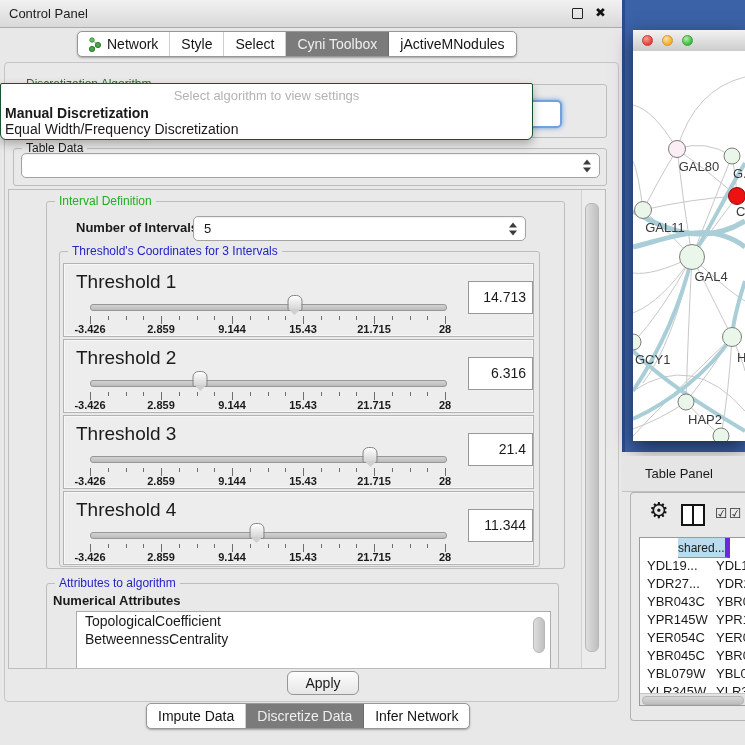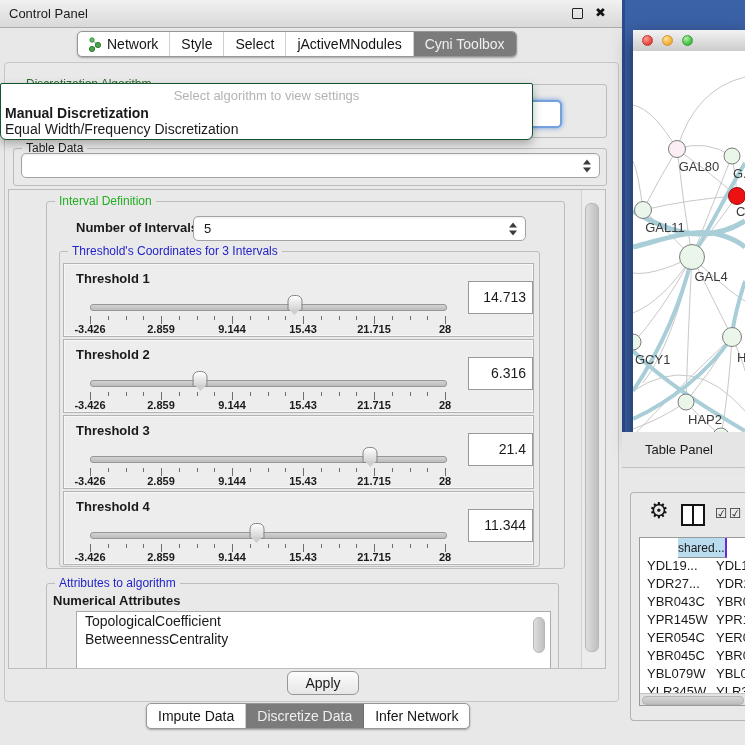--- a/index.html
+++ b/index.html
@@ -54,21 +54,21 @@
   #scrollpane{left:8px;top:189px;width:596px;height:478px;background:#e9e9e9;
     border:1px solid #bdbdbd;overflow:hidden;}
   .vtrack{position:absolute;background:#ececec;border-left:1px solid #d2d2d2;}
   .vthumb{position:absolute;background:linear-gradient(90deg,#dedede,#bfbfbf);
     border:1px solid #b7b7b7;border-radius:6px;}
 
   .boldlab{font-weight:bold;font-size:13px;}
 
   .tpanel{position:absolute;left:54px;width:469px;height:72px;background:#ededed;
     border:1px solid #b3b3b3;box-shadow:inset 0 0 0 1px #f7f7f7;}
-  .tp-title{position:absolute;left:12px;top:7px;font-weight:bold;font-size:13px;}
+  .tp-title{position:absolute;left:12px;top:7px;font-weight:normal;font-size:19px;}
   .track{position:absolute;left:26px;top:40px;width:355px;height:5px;border-radius:3px;
     background:linear-gradient(#d2d2d2,#bcbcbc);border:1px solid #979797;}
   .thumbwrap{position:absolute;left:26px;top:31px;width:355px;height:0;}
   .thumb{position:absolute;top:0;width:13px;height:14px;transform:translateX(-50%);
     background:linear-gradient(#fefefe,#d3d3d3);border:1px solid #868686;border-radius:6px 6px 2px 2px;}
   .thumb::after{content:"";position:absolute;left:50%;bottom:-5px;transform:translateX(-50%);
     border-left:6px solid transparent;border-right:6px solid transparent;border-top:6px solid #cfcfcf;}
   .ticks{position:absolute;left:26px;top:52px;width:355px;height:8px;}
   .ticks span{position:absolute;top:0;width:1px;background:#6e6e6e;}
   .ticklabels{position:absolute;left:26px;top:59px;width:355px;height:12px;}
@@ -89,35 +89,35 @@
   #macwin{left:633px;top:10px;width:112px;height:411px;background:#fff;
     box-shadow:0 7px 18px rgba(0,0,0,.55);margin-top:20px;}
   #macwin .wtb{position:absolute;left:0;top:0;right:0;height:21px;
     background:linear-gradient(#f3f3f3,#cccccc);border-bottom:1px solid #9d9d9d;}
   .tl{position:absolute;top:5px;width:11px;height:11px;border-radius:50%;}
   .tl.r{left:9px;background:radial-gradient(circle at 35% 30%,#ff9d95,#e0423a 70%);border:1px solid #c23b33;box-sizing:border-box;}
   .tl.y{left:29px;background:radial-gradient(circle at 35% 30%,#ffe39a,#f2ab2f 70%);border:1px solid #d2962d;box-sizing:border-box;}
   .tl.g{left:49px;background:radial-gradient(circle at 35% 30%,#b7f0a8,#38bb3e 70%);border:1px solid #3da33a;box-sizing:border-box;}
   #netcontent{position:absolute;left:0;top:21px;width:112px;height:390px;overflow:hidden;background:#fff;}
 
-  #tp-titlebar{left:622px;top:432px;width:123px;height:35px;background:#e5e5e5;
+  #tp-titlebar{left:622px;top:456px;width:123px;height:35px;background:#e5e5e5;
     border-bottom:1px solid #c2c2c2;}
   #tp-titlebar .t{position:absolute;left:23px;top:10px;font-size:13px;}
 
   #tablepanel{left:630px;top:492px;width:115px;height:227px;background:#e9e9e9;
     border:1px solid #b3b3b3;border-radius:4px 0 0 4px;border-right:none;}
   .gear{position:absolute;left:18px;top:5px;font-size:22px;color:#141414;}
   .colic{position:absolute;left:50px;top:11px;width:20px;height:18px;border:2.5px solid #141414;background:#fff;}
   .colic::after{content:"";position:absolute;left:50%;top:0;bottom:0;width:2px;background:#141414;transform:translateX(-50%);}
   .cb{position:absolute;top:12px;font-size:14px;color:#2c2c2c;}
 
   #tbl{position:absolute;left:8px;top:44px;width:107px;height:167px;background:#fff;
     border:1px solid #9a9a9a;border-right:none;overflow:hidden;}
   #tbl .hdr{position:absolute;left:0;top:0;right:0;height:20px;display:flex;font-size:12px;}
-  #tbl .hc{line-height:20px;text-align:center;border-right:2px solid #6d28d9;border-bottom:1px solid #8f8f8f;box-sizing:border-box;margin-left:38px;}
+  #tbl .hc{line-height:20px;text-align:center;border-right:5px solid #6d28d9;border-bottom:1px solid #8f8f8f;box-sizing:border-box;margin-left:38px;}
   #tbl .hc.sel{width:71px;background:#b9dcee;}
   #tbl .hc.x{flex:1;background:#e6e6e6;text-align:left;padding-left:6px;}
   #rows{position:absolute;left:0;top:20px;right:0;bottom:11px;overflow:hidden;}
   .trow{display:flex;height:18px;font-size:13px;}
   .tcell{white-space:nowrap;overflow:hidden;}
   .tcell.c0{width:71px;padding-left:7px;box-sizing:border-box;}
   .tcell.c1{flex:1;padding-left:5px;}
   #htrack{position:absolute;left:0;right:0;bottom:0;height:11px;background:#e3e3e3;border-top:1px solid #c4c4c4;}
   #hthumb{position:absolute;left:2px;top:2px;width:100px;height:7px;border-radius:4px;
     background:linear-gradient(#d6d6d6,#bdbdbd);border:1px solid #b5b5b5;}
@@ -143,25 +143,25 @@
         <circle cx="3" cy="12" r="2.6" fill="#49a549" stroke="#2f7a2f"></circle>
       </svg>
       <span>Network</span>
     </div>
     <div class="seg">
         <span>Style</span>
       </div>
     <div class="seg">
         <span>Select</span>
       </div>
+    <div class="seg sel">
+        <span>Cyni Toolbox</span>
+      </div>
     <div class="seg">
         <span>jActiveMNodules</span>
-      </div>
-    <div class="seg sel">
-        <span>Cyni Toolbox</span>
       </div>
   </div>
 
   <div class="abs" id="mainpanel"></div>
 
   <div class="grp" style="left:13px;top:84px;width:592px;height:52px;">
     <span class="gt dkgreen">Discretization Algorithm</span>
   </div>
   <div class="abs" id="algo-combo"></div>
   <div class="abs" id="algo-popup">

